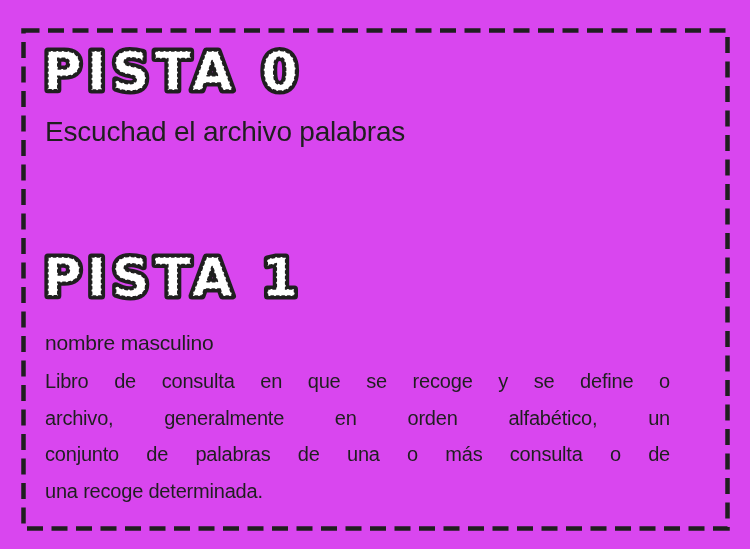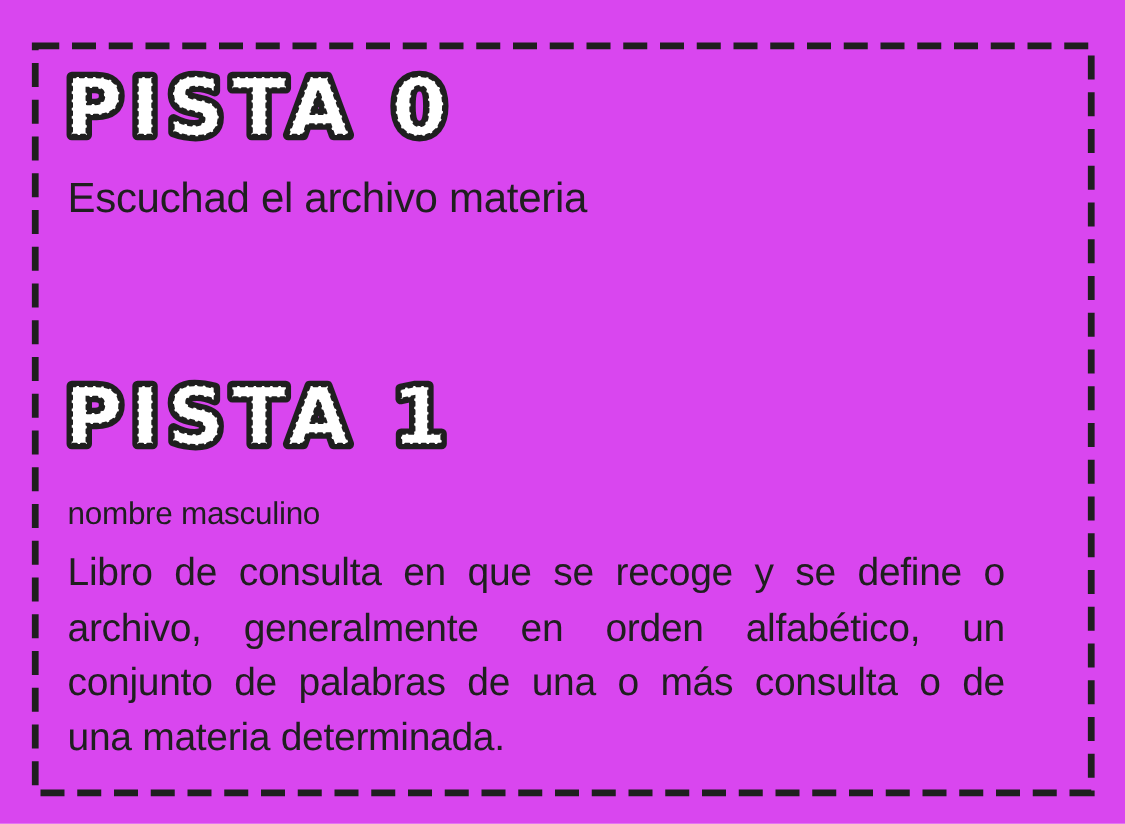--- a/index.html
+++ b/index.html
@@ -66,21 +66,21 @@
   }
   .subtitle {
     top: 331px;
     font-size: 21px;
   }
   .definition {
     position: absolute;
     left: 45px;
     top: 363px;
     width: 625px;
-    font-size: 26px;
+    font-size: 20px;
     letter-spacing: -0.2px;
   }
   .def-line {
     height: 36.5px;
     line-height: 36.5px;
     text-align: justify;
     text-align-last: justify;
     white-space: normal;
     overflow: visible;
   }
@@ -95,29 +95,29 @@
 
   <svg class="cut-border" viewBox="0 0 750 549" width="750" height="549" aria-hidden="true">
     <rect x="23.5" y="30.5" width="704" height="498" fill="none" stroke="#1f1f1f" stroke-width="4.5" stroke-dasharray="16 8.5"></rect>
   </svg>
 
   <svg class="bubble-heading h0" viewBox="0 0 330 66" width="330" height="66">
     <text class="bubble-outline" x="5" y="48">PISTA 0</text>
     <text class="bubble-stitch" x="5" y="48">PISTA 0</text>
   </svg>
 
-  <div class="line escuchad">Escuchad el archivo materia</div>
+  <div class="line escuchad">Escuchad el archivo palabras</div>
 
   <svg class="bubble-heading h1" viewBox="0 0 330 66" width="330" height="66">
     <text class="bubble-outline" x="5" y="48">PISTA 1</text>
     <text class="bubble-stitch" x="5" y="48">PISTA 1</text>
   </svg>
 
   <div class="line subtitle">nombre masculino</div>
 
   <div class="definition">
     <div class="def-line">Libro de consulta en que se recoge y se define o</div>
     <div class="def-line">archivo, generalmente en orden alfabético, un</div>
     <div class="def-line">conjunto de palabras de una o más consulta o de</div>
-    <div class="def-line last">una materia determinada.</div>
+    <div class="def-line last">una recoge determinada.</div>
   </div>
 
 </div>
 
 </body></html>

